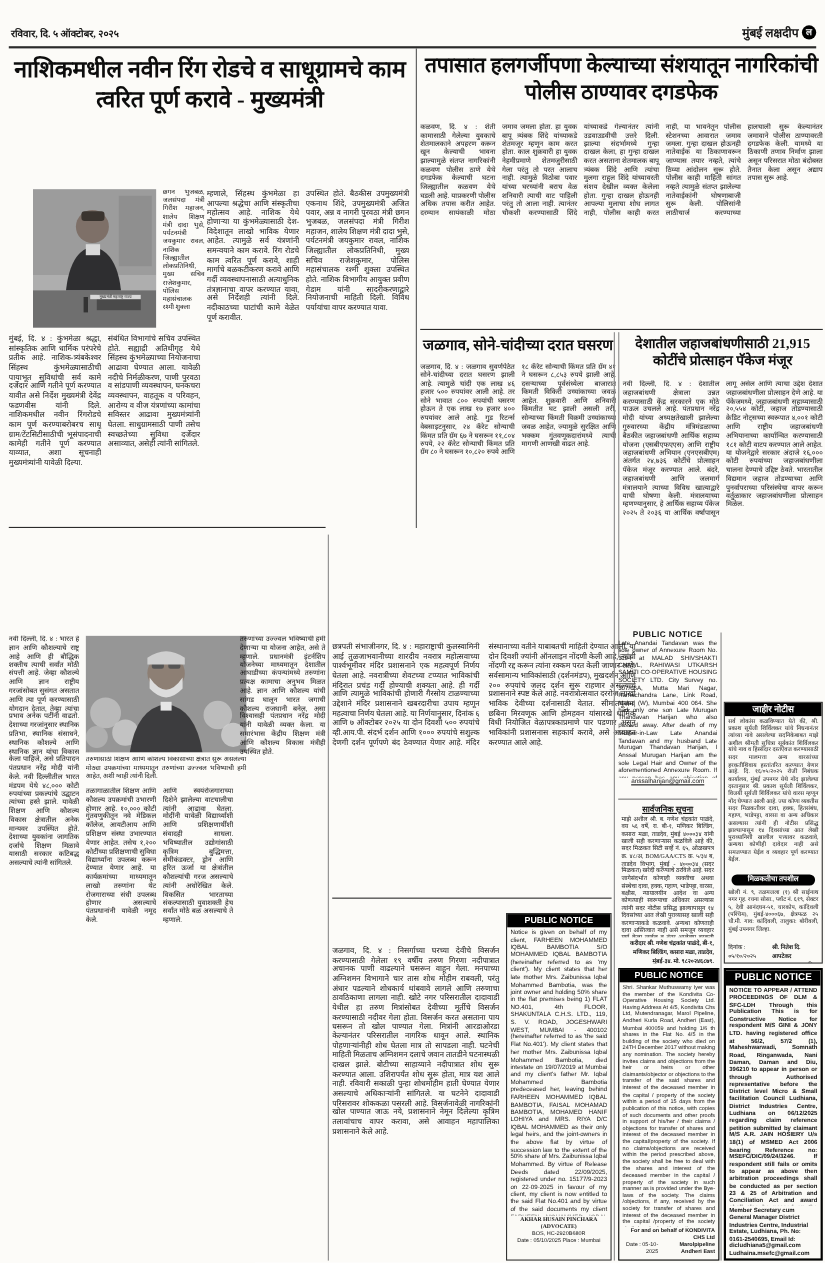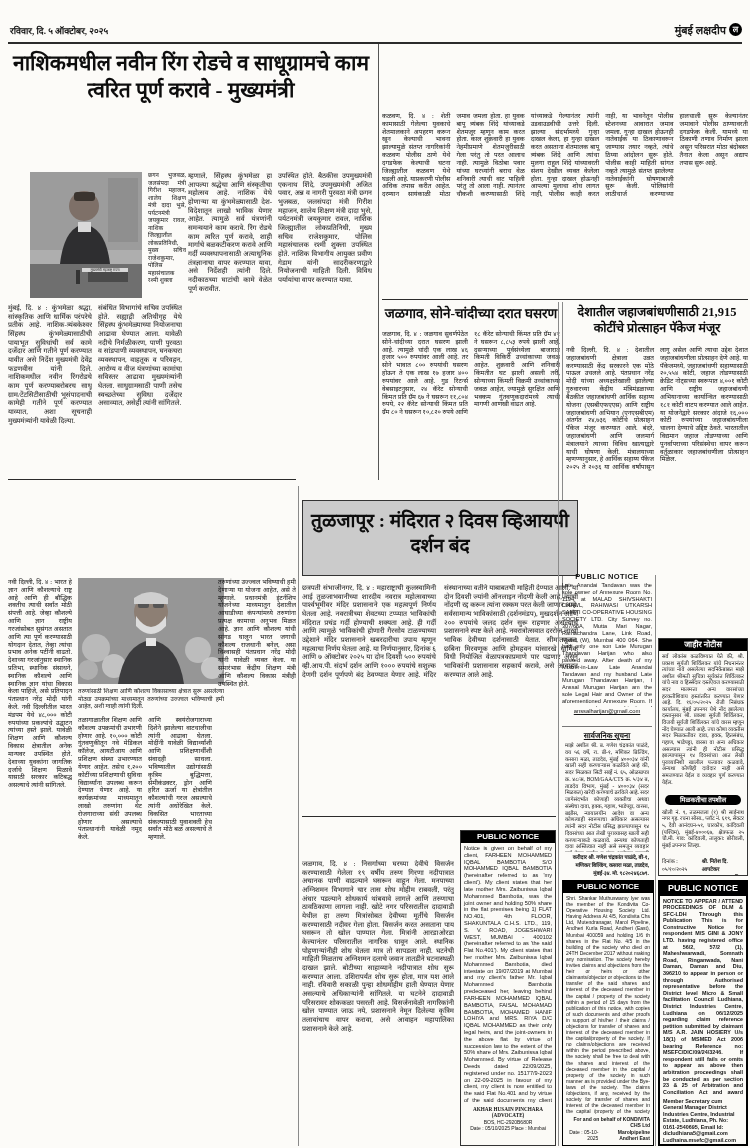--- a/index.html
+++ b/index.html
@@ -66,20 +66,21 @@
   </div>
   <div class="abs caption" style="left:148px;top:172px;width:38px;height:128px;font-size:6px;">छगन भुजबळ, जलसंपदा मंत्री गिरीश महाजन, शालेय शिक्षण मंत्री दादा भुसे, पर्यटनमंत्री जयकुमार रावल, नाशिक जिल्ह्यातील लोकप्रतिनिधी, मुख्य सचिव राजेशकुमार, पोलिस महासंचालक रश्मी शुक्ला</div>
 
   <div class="abs body-text" style="left:8px;top:304px;width:84px;height:170px;">मुंबई, दि. ४ : कुंभमेळा श्रद्धा, सांस्कृतिक आणि धार्मिक परंपरेचे प्रतीक आहे. नाशिक-त्र्यंबकेश्वर सिंहस्थ कुंभमेळ्यासाठीची पायाभूत सुविधांची सर्व कामे दर्जेदार आणि गतीने पूर्ण करण्यात यावीत असे निर्देश मुख्यमंत्री देवेंद्र फडणवीस यांनी दिले. नाशिकमधील नवीन रिंगरोडचे काम पूर्ण करण्याबरोबरच साधू ग्राम/टेंटसिटीसाठीची भूसंपादनाची कामेही गतीने पूर्ण करण्यात याव्यात, अशा सूचनाही मुख्यमंत्र्यांनी यावेळी दिल्या.</div>
   <div class="abs body-text" style="left:98px;top:304px;width:84px;height:170px;">संबंधित विभागांचे सचिव उपस्थित होते. सह्याद्री अतिथीगृह येथे सिंहस्थ कुंभमेळ्याच्या नियोजनाचा आढावा घेण्यात आला. यावेळी नदीचे निर्मळीकरण, पाणी पुरवठा व सांडपाणी व्यवस्थापन, घनकचरा व्यवस्थापन, वाहतूक व परिवहन, आरोग्य व वीज यंत्रणांच्या कामांचा सविस्तर आढावा मुख्यमंत्र्यांनी घेतला. साधुग्रामसाठी पाणी तसेच स्वच्छतेच्या सुविधा दर्जेदार असाव्यात, असेही त्यांनी सांगितले.</div>
   <div class="abs body-text" style="left:188px;top:172px;width:84px;height:302px;">म्हणाले, सिंहस्थ कुंभमेळा हा आपल्या श्रद्धेचा आणि संस्कृतीचा महोत्सव आहे. नाशिक येथे होणाऱ्या या कुंभमेळ्यासाठी देश-विदेशातून लाखो भाविक येणार आहेत. त्यामुळे सर्व यंत्रणांनी समन्वयाने काम करावे. रिंग रोडचे काम त्वरित पूर्ण करावे, शाही मार्गाचे बळकटीकरण करावे आणि गर्दी व्यवस्थापनासाठी अत्याधुनिक तंत्रज्ञानाचा वापर करण्यात यावा, असे निर्देशही त्यांनी दिले. नदीकाठच्या घाटांची कामे वेळेत पूर्ण करावीत.</div>
   <div class="abs body-text" style="left:278px;top:172px;width:94px;height:302px;">उपस्थित होते. बैठकीस उपमुख्यमंत्री एकनाथ शिंदे, उपमुख्यमंत्री अजित पवार, अन्न व नागरी पुरवठा मंत्री छगन भुजबळ, जलसंपदा मंत्री गिरीश महाजन, शालेय शिक्षण मंत्री दादा भुसे, पर्यटनमंत्री जयकुमार रावल, नाशिक जिल्ह्यातील लोकप्रतिनिधी, मुख्य सचिव राजेशकुमार, पोलिस महासंचालक रश्मी शुक्ला उपस्थित होते. नाशिक विभागीय आयुक्त प्रवीण गेडाम यांनी सादरीकरणाद्वारे नियोजनाची माहिती दिली. विविध पर्यायांचा वापर करण्यात यावा.</div>
 
   <div class="rule-v" style="left:378px;top:44px;height:436px;background:#555;"></div>
 
+  <div class="abs headline" style="left:382px;top:48px;width:366px;font-size:19px;">तपासात हलगर्जीपणा केल्याच्या संशयातून नागरिकांची पोलीस ठाण्यावर दगडफेक</div>
   <div class="abs body-text-sm" style="left:382px;top:112px;width:366px;height:184px;column-count:5;column-gap:6px;">कळवण, दि. ४ : शेती कामासाठी गेलेल्या युवकाचे शेतमालकाने अपहरण करून खून केल्याची भावना झाल्यामुळे संतप्त नागरिकांनी कळवण पोलीस ठाणे येथे दगडफेक केल्याची घटना जिल्ह्यातील कळवण येथे घडली आहे. याप्रकरणी पोलीस अधिक तपास करीत आहेत. दरम्यान सायंकाळी मोठा जमाव जमला होता. हा युवक बापू त्र्यंबक शिंदे यांच्याकडे शेतमजूर म्हणून काम करत होता. काल शुक्रवारी हा युवक नेहमीप्रमाणे शेतमजुरीसाठी गेला परंतु तो परत आलाच नाही. त्यामुळे विठोबा पवार यांच्या घरच्यांनी बराच वेळ शनिवारी त्याची वाट पाहिली परंतु तो आला नाही. त्यानंतर चौकशी करण्यासाठी शिंदे यांच्याकडे गेल्यानंतर त्यांनी उडवाउडवीची उत्तरे दिली. झाल्या संदर्भामध्ये गुन्हा दाखल केला, हा गुन्हा दाखल करत असताना शेतमालक बापू त्र्यंबक शिंदे आणि त्यांचा मुलगा राहुल शिंदे यांच्यावरती संशय देखील व्यक्त केलेला होता. गुन्हा दाखल होऊनही आपल्या मुलाचा शोध लागत नाही, पोलीस काही करत नाही, या भावनेतून पोलीस स्टेशनच्या आवारात जमाव जमला. गुन्हा दाखल होऊनही नातेवाईक या ठिकाणावरून जाण्यास तयार नव्हते, त्यांचे ठिय्या आंदोलन सुरू होते. पोलीस काही माहिती सांगत नव्हते त्यामुळे संतप्त झालेल्या नातेवाईकांनी घोषणाबाजी सुरू केली. पोलिसांनी लाठीचार्ज करण्याच्या हालचाली सुरू केल्यानंतर जमावाने पोलीस ठाण्यावरती दगडफेक केली. यामध्ये या ठिकाणी तणाव निर्माण झाला असून परिसरात मोठा बंदोबस्त तैनात केला असून अद्याप तपास सुरू आहे.</div>
 
   <div class="rule-h" style="left:382px;top:299px;width:366px;"></div>
 
   <div class="abs headline" style="left:382px;top:305px;width:178px;font-size:13.5px;">जळगाव, सोने-चांदीच्या दरात घसरण</div>
   <div class="abs body-text-sm" style="left:382px;top:330px;width:178px;height:164px;column-count:2;column-gap:6px;">जळगाव, दि. ४ : जळगाव सुवर्णपेठेत सोने-चांदीच्या दरात घसरण झाली आहे. त्यामुळे चांदी एक लाख ४६ हजार ५०० रुपयांवर आली आहे. तर सोने भावात ८०० रुपयांची घसरण होऊन ते एक लाख १७ हजार ४०० रुपयांवर आले आहे. गुड रिटर्न्स वेबसाइटनुसार, २४ कॅरेट सोन्याची किंमत प्रति ग्रॅम ६७ ने घसरून ११,८०४ रुपये, २२ कॅरेट सोन्याची किंमत प्रति ग्रॅम ८० ने घसरून १०,८२० रुपये आणि १८ कॅरेट सोन्याची किंमत प्रति ग्रॅम ४१ ने घसरून ८,८५३ रुपये झाली आहे. दसऱ्याच्या पूर्वसंध्येला बाजारात किमती विकिरी उच्चांकाच्या जवळ आहेत. शुक्रवारी आणि शनिवारी किंमतीत घट झाली असली तरी, सोन्याच्या किंमती विक्रमी उच्चांकाच्या जवळ आहेत, ज्यामुळे सुरक्षित आणि भक्कम गुंतवणूकदारांमध्ये त्याची मागणी आणखी वाढत आहे.</div>
 
   <div class="rule-v" style="left:562px;top:302px;height:296px;"></div>
 
   <div class="abs headline" style="left:566px;top:304px;width:182px;font-size:12.5px;">देशातील जहाजबांधणीसाठी 21,915 कोटींचे प्रोत्साहन पॅकेज मंजूर</div>
@@ -106,23 +107,20 @@
   </div>
   <div class="abs caption" style="left:78px;top:688px;width:146px;height:24px;">तरुणांसाठी शिक्षण आणि कौशल्य विकासाच्या क्षेत्रात सुरू असलेल्या मोठ्या उपक्रमांच्या माध्यमातून तरुणांच्या उज्ज्वल भविष्याची हमी आहेत, अशी ग्वाही त्यांनी दिली.</div>
 
   <div class="abs body-text-sm" style="left:8px;top:578px;width:64px;height:564px;">नवी दिल्ली, दि. ४ : भारत हे ज्ञान आणि कौशल्याचे राष्ट्र आहे आणि ही बौद्धिक शक्तीच त्याची सर्वांत मोठी संपत्ती आहे. जेव्हा कौशल्ये आणि ज्ञान राष्ट्रीय गरजांसोबत सुसंगत असतात आणि त्या पूर्ण करण्यासाठी योगदान देतात, तेव्हा त्यांचा प्रभाव अनेक पटींनी वाढतो. देशाच्या गरजांनुसार स्थानिक प्रतिभा, स्थानिक संसाधने, स्थानिक कौशल्ये आणि स्थानिक ज्ञान यांचा विकास केला पाहिजे, असे प्रतिपादन पंतप्रधान नरेंद्र मोदी यांनी केले. नवी दिल्लीतील भारत मंडपम येथे ४८,००० कोटी रुपयांच्या प्रकल्पांचे उद्घाटन त्यांच्या हस्ते झाले. यावेळी शिक्षण आणि कौशल्य विकास क्षेत्रातील अनेक मान्यवर उपस्थित होते. देशाच्या युवकांना जागतिक दर्जाचे शिक्षण मिळावे यासाठी सरकार कटिबद्ध असल्याचे त्यांनी सांगितले.</div>
   <div class="abs body-text-sm" style="left:78px;top:716px;width:64px;height:426px;">तळागाळातील शिक्षण आणि कौशल्य उपक्रमांची उभारणी होणार आहे. १०,००० कोटी गुंतवणुकीतून नवे मेडिकल कॉलेज, आयटीआय आणि प्रशिक्षण संस्था उभारण्यात येणार आहेत. तसेच १,२०० कोटींच्या प्रशिक्षणाची सुविधा विद्यार्थ्यांना उपलब्ध करून देण्यात येणार आहे. या कार्यक्रमांच्या माध्यमातून लाखो तरुणांना थेट रोजगाराच्या संधी उपलब्ध होणार असल्याचे पंतप्रधानांनी यावेळी नमूद केले.</div>
   <div class="abs body-text-sm" style="left:148px;top:716px;width:64px;height:426px;">आणि स्वयंरोजगाराच्या दिशेने झालेल्या वाटचालीचा त्यांनी आढावा घेतला. मोदींनी यावेळी विद्यार्थ्यांशी आणि प्रशिक्षणार्थींशी संवादही साधला. भविष्यातील उद्योगांसाठी कृत्रिम बुद्धिमत्ता, सेमीकंडक्टर, ड्रोन आणि हरित ऊर्जा या क्षेत्रांतील कौशल्यांची गरज असल्याचे त्यांनी अधोरेखित केले. विकसित भारताच्या संकल्पासाठी युवाशक्ती हेच सर्वांत मोठे बळ असल्याचे ते म्हणाले.</div>
   <div class="abs body-text-sm" style="left:218px;top:578px;width:78px;height:564px;">तरुणांच्या उज्ज्वल भविष्याची हमी देणाऱ्या या योजना आहेत, असे ते म्हणाले. प्रधानमंत्री इंटर्नशिप योजनेच्या माध्यमातून देशातील आघाडीच्या कंपन्यांमध्ये तरुणांना प्रत्यक्ष कामाचा अनुभव मिळत आहे. ज्ञान आणि कौशल्य यांची सांगड घालून भारत जगाची कौशल्य राजधानी बनेल, असा विश्वासही पंतप्रधान नरेंद्र मोदी यांनी यावेळी व्यक्त केला. या समारंभास केंद्रीय शिक्षण मंत्री आणि कौशल्य विकास मंत्रीही उपस्थित होते.</div>
 
   <div class="rule-v" style="left:298px;top:486px;height:660px;"></div>
 
-  <div class="abs graybox" style="left:302px;top:500px;width:274px;height:74px;border:1px solid #333;background:#cbcbcb;">
-    <div class="headline" style="font-size:19px;padding-top:8px;">तुळजापूर : मंदिरात २ दिवस व्हिआयपी दर्शन बंद</div>
-  </div>
   <div class="abs body-text" style="left:302px;top:584px;width:276px;height:228px;column-count:2;column-gap:8px;">छत्रपती संभाजीनगर, दि. ४ : महाराष्ट्राची कुलस्वामिनी आई तुळजाभवानीच्या शारदीय नवरात्र महोत्सवाच्या पार्श्वभूमीवर मंदिर प्रशासनाने एक महत्वपूर्ण निर्णय घेतला आहे. नवरात्रीच्या शेवटच्या टप्प्यात भाविकांची मंदिरात प्रचंड गर्दी होण्याची शक्यता आहे. ही गर्दी आणि त्यामुळे भाविकांची होणारी गैरसोय टाळण्याच्या उद्देशाने मंदिर प्रशासनाने खबरदारीचा उपाय म्हणून महत्वाचा निर्णय घेतला आहे. या निर्णयानुसार, दिनांक ६ आणि ७ ऑक्टोबर २०२५ या दोन दिवशी ५०० रुपयांचे व्ही.आय.पी. संदर्भ दर्शन आणि १००० रुपयांचे सशुल्क देणगी दर्शन पूर्णपणे बंद ठेवण्यात येणार आहे. मंदिर संस्थानाच्या वतीने याबाबतची माहिती देण्यात आली. या दोन दिवशी ज्यांनी ऑनलाइन नोंदणी केली आहे, त्यांची नोंदणी रद्द करून त्यांना रक्कम परत केली जाणार आहे. सर्वसामान्य भाविकांसाठी (दर्शनमंडप), मुखदर्शन आणि २०० रुपयांचे जलद दर्शन सुरू राहणार असल्याचे प्रशासनाने स्पष्ट केले आहे. नवरात्रोत्सवात दररोज लाखो भाविक देवीच्या दर्शनासाठी येतात. सीमांतपूजन, छबिना मिरवणूक आणि होमहवन यांसारखे धार्मिक विधी नियोजित वेळापत्रकाप्रमाणे पार पडणार असून भाविकांनी प्रशासनास सहकार्य करावे, असे आवाहन करण्यात आले आहे.</div>
 
   <div class="rule-h" style="left:302px;top:816px;width:254px;"></div>
 
   <div class="abs body-text" style="left:302px;top:860px;width:152px;height:284px;">जळगाव, दि. ४ : निसर्गाच्या घरच्या देवीचे विसर्जन करण्यासाठी गेलेला १९ वर्षीय तरुण गिरणा नदीपात्रात अचानक पाणी वाढल्याने घसरून वाहून गेला. मनपाच्या अग्निशमन विभागाने चार तास शोध मोहीम राबवली, परंतु अंधार पडल्याने शोधकार्य थांबवावे लागले आणि तरुणाचा ठावठिकाणा लागला नाही. खोटे नगर परिसरातील दादावाडी येथील हा तरुण मित्रांसोबत देवीच्या मूर्तीचे विसर्जन करण्यासाठी नदीवर गेला होता. विसर्जन करत असताना पाय घसरून तो खोल पाण्यात गेला. मित्रांनी आरडाओरडा केल्यानंतर परिसरातील नागरिक धावून आले. स्थानिक पोहणाऱ्यांनीही शोध घेतला मात्र तो सापडला नाही. घटनेची माहिती मिळताच अग्निशमन दलाचे जवान तातडीने घटनास्थळी दाखल झाले. बोटीच्या साहाय्याने नदीपात्रात शोध सुरू करण्यात आला. उशिरापर्यंत शोध सुरू होता, मात्र यश आले नाही. रविवारी सकाळी पुन्हा शोधमोहीम हाती घेण्यात येणार असल्याचे अधिकाऱ्यांनी सांगितले. या घटनेने दादावाडी परिसरावर शोककळा पसरली आहे. विसर्जनावेळी नागरिकांनी खोल पाण्यात जाऊ नये, प्रशासनाने नेमून दिलेल्या कृत्रिम तलावांचाच वापर करावा, असे आवाहन महापालिका प्रशासनाने केले आहे.</div>
 
   <div class="abs notice" style="left:460px;top:830px;width:96px;height:316px;">
     <div class="notice-head-inv">PUBLIC NOTICE</div>
     <div class="notice-body" style="height:258px;">Notice is given on behalf of my client, FARHEEN MOHAMMED IQBAL BAMBOTIA S/O MOHAMMED IQBAL BAMBOTIA (hereinafter referred to as 'my client'). My client states that her late mother Mrs. Zaibunissa Iqbal Mohammed Bambotia, was the joint owner and holding 50% share in the flat premises being 1) FLAT NO.401, 4th FLOOR, SHAKUNTALA C.H.S. LTD., 119, S. V. ROAD, JOGESHWARI WEST, MUMBAI - 400102 (hereinafter referred to as 'the said Flat No.401'). My client states that her mother Mrs. Zaibunissa Iqbal Mohammed Bambotia, died intestate on 19/07/2019 at Mumbai and my client's father Mr. Iqbal Mohammed Bambotia predeceased her, leaving behind FARHEEN MOHAMMED IQBAL BAMBOTIA, FAISAL MOHAMAD BAMBOTIA, MOHAMED HANIF LOHIYA and MRS. RIYA D/C IQBAL MOHAMMED as their only legal heirs, and the joint-owners in the above flat by virtue of succession law to the extent of the 50% share of Mrs. Zaibunissa Iqbal Mohammed. By virtue of Release Deeds dated 22/09/2025, registered under no. 15177/9-2023 on 22-09-2025 in favour of my client, my client is now entitled to the said Flat No.401 and by virtue of the said documents my client FARHEEN MOHAMMED IQBAL BAMBOTIA is the 50% Owner of the said flat. Any person having any claim in the said flat by way of purchase, mortgage, gift, inheritance, lease, tenancy, lien or otherwise in any other manner are hereby requested to make the same known to the undersigned at 5/A Wing, Apartment CHS Ltd, S. V. Road, Mumbai - 400102, within 15 days of publication of this notice and after the expiry of the claims in respect of the said flat of such person or persons shall be deemed waived and/or abandoned.</div>
     <div class="sig" style="font-size:5.2px;text-align:center;">AKHAR HUSAIN PINCHARA (ADVOCATE)</div>

